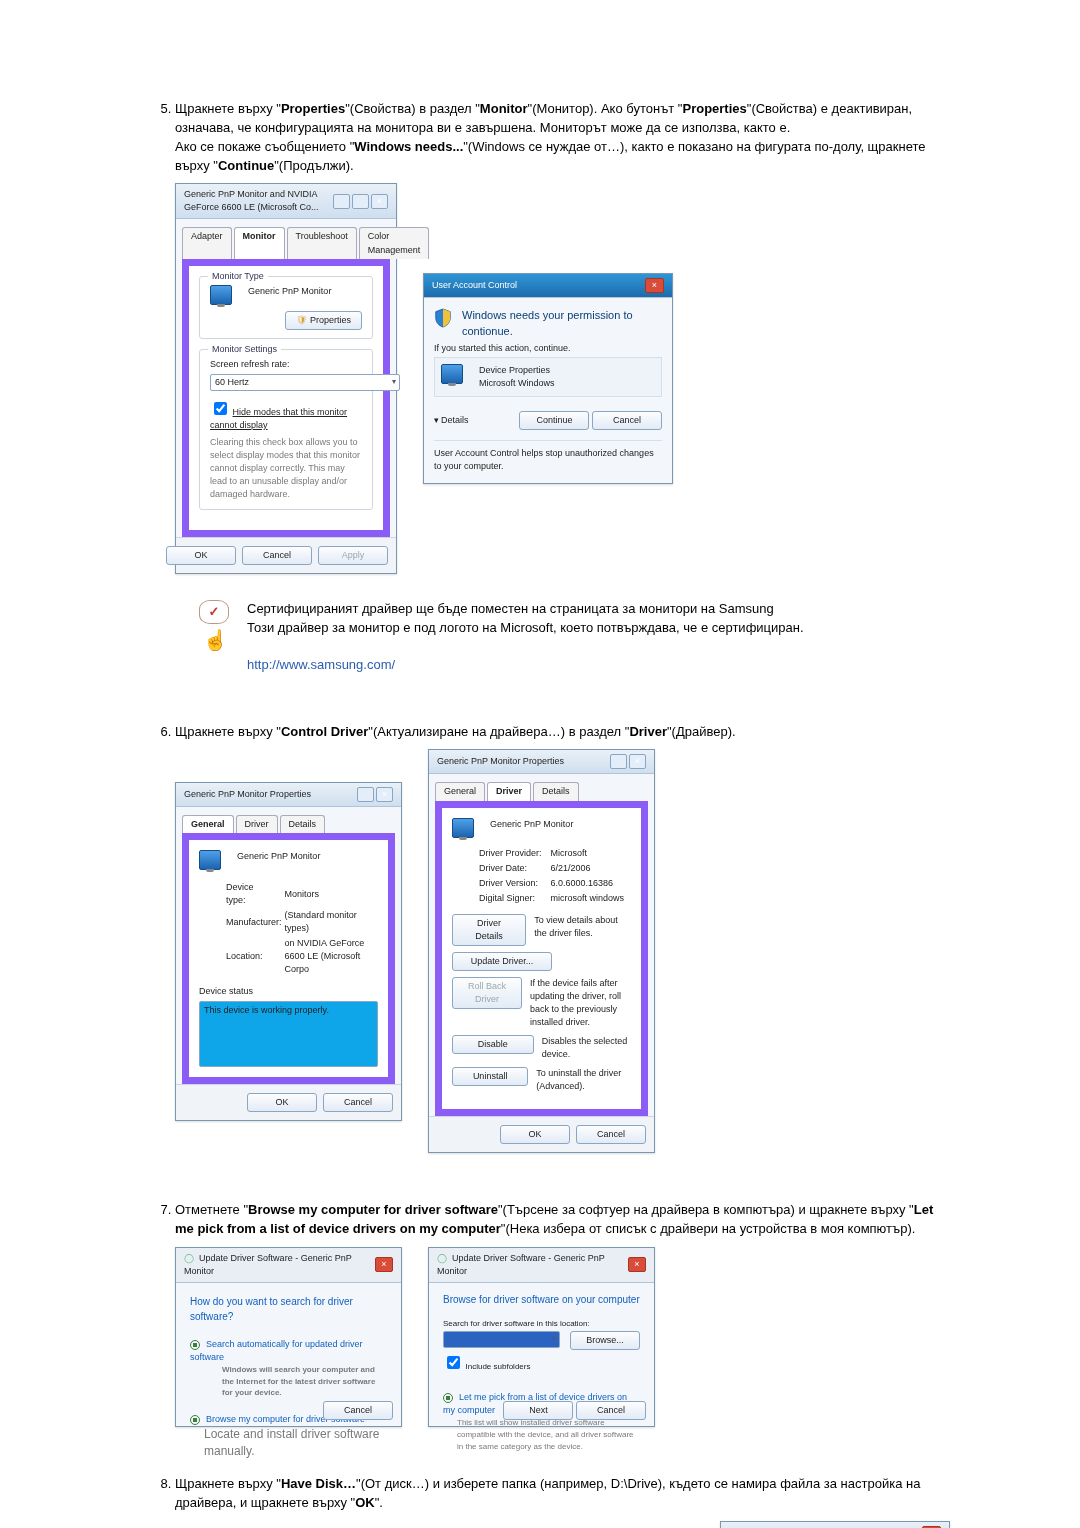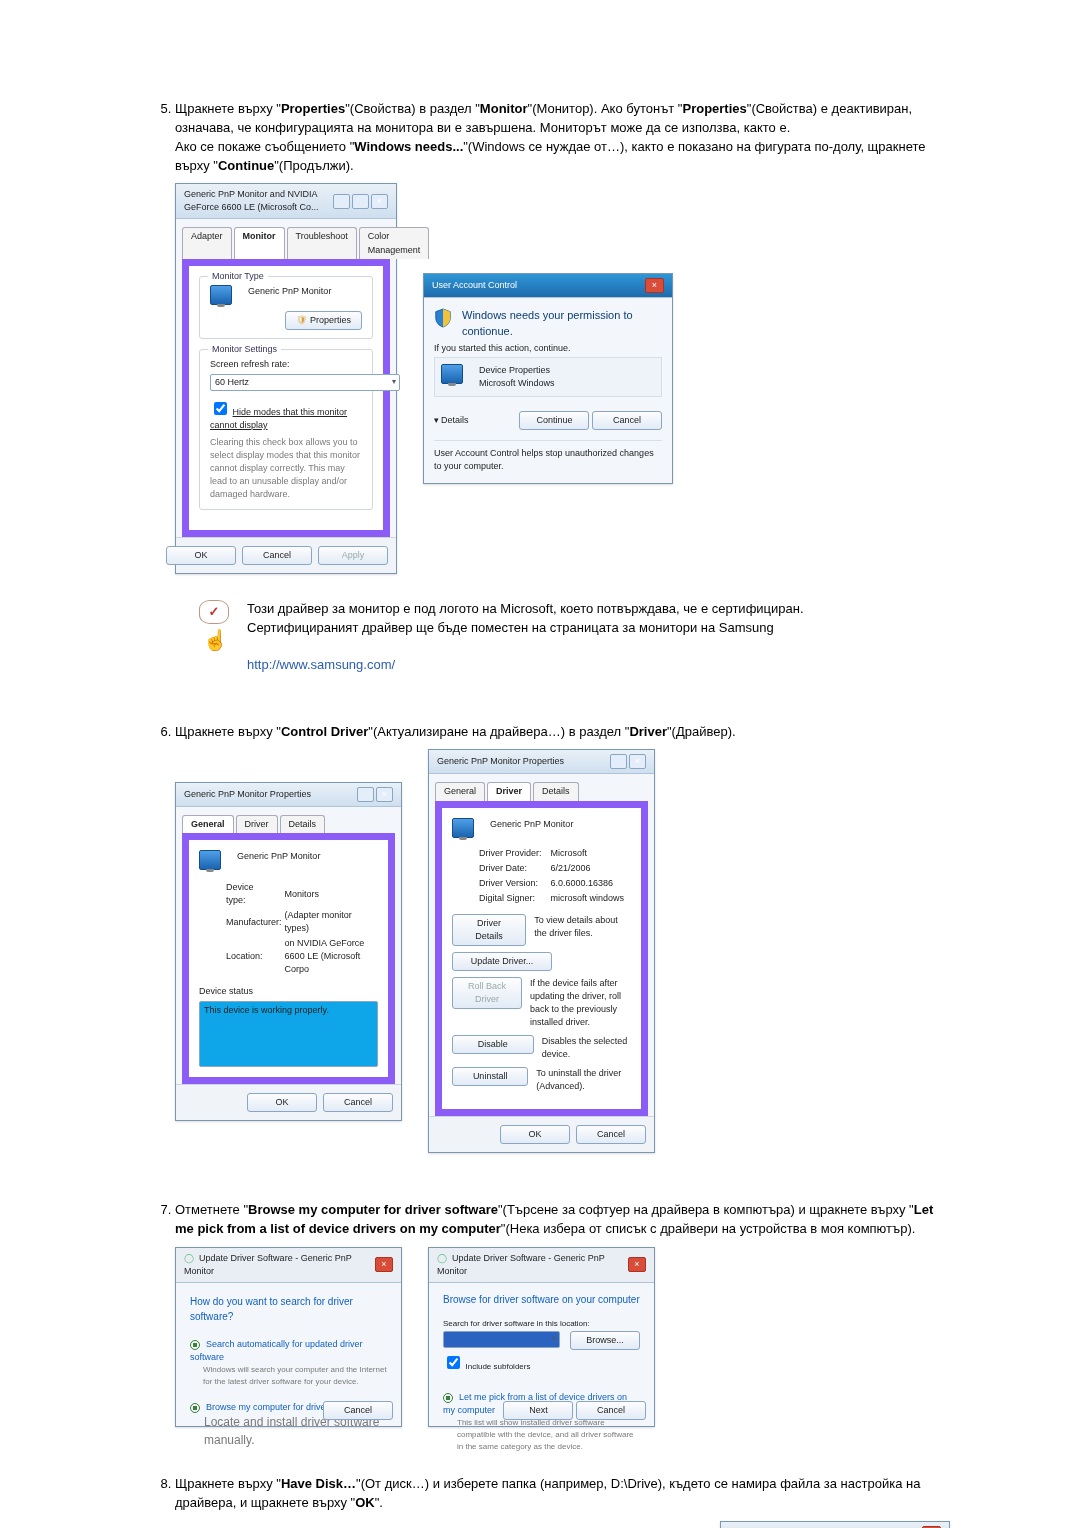--- a/index.html
+++ b/index.html
@@ -191,22 +191,22 @@
     </div>
   </div>
 
   
   <div class="note-row">
     <div class="note-icon">
       <div class="chkmark">✓</div>
       <div style="font-size:20px;margin-top:2px;">☝</div>
     </div>
     <div>
+      <div>Сертифицираният драйвер ще бъде поместен на страницата за монитори на Samsung</div>
       <div>Този драйвер за монитор е под логото на Microsoft, което потвърждава, че е сертифициран.</div>
-      <div>Сертифицираният драйвер ще бъде поместен на страницата за монитори на Samsung</div>
       <div style="margin-top:18px;"><a class="samsung">http://www.samsung.com/</a></div>
     </div>
   </div>
 </li>
 
 <li>
   <span>
     <span>Щракнете върху "</span><b>Control Driver</b><span>"(Актуализиране на драйвера…) в раздел "</span><b>Driver</b><span>"(Драйвер).</span>
   </span>
   <div class="imgrow">
@@ -231,21 +231,21 @@
                   <span>Generic PnP Monitor</span>
                 </div>
           <table style="font-size:9px;border-collapse:collapse;margin-left:26px;">
             <tbody>
                     <tr>
                       <td style="padding-right:10px;">Device type:</td>
                       <td>Monitors</td>
                     </tr>
             <tr>
                       <td>Manufacturer:</td>
-                      <td>(Adapter monitor types)</td>
+                      <td>(Standard monitor types)</td>
                     </tr>
             <tr>
                       <td>Location:</td>
                       <td>on NVIDIA GeForce 6600 LE (Microsoft Corpo</td>
                     </tr>
           </tbody>
                 </table>
           <div style="margin-top:8px;">Device status</div>
           <div class="input" style="height:60px;margin-top:2px;">This device is working properly.</div>
         </div>
@@ -333,21 +333,21 @@
 
     <div class="dialog d-wz" style="height:178px;">
       <div class="titlebar" style="background:#e9eef4;">
         <span><span style="color:#5b7;">◯</span> &nbsp;<span>Update Driver Software - Generic PnP Monitor</span></span>
         <span class="closex">×</span>
       </div>
       <div style="padding:12px 14px;">
         <div class="linklike" style="font-size:10px;margin-bottom:14px;">How do you want to search for driver software?</div>
         <div style="margin-bottom:14px;">
           <div class="radio linklike">Search automatically for updated driver software</div>
-          <div class="muted" style="margin-left:13px;font-size:8px;">Windows will search your computer and the Internet for the latest driver software for your device.</div>
+          <div class="muted" style="margin-left:32px;font-size:8px;font-weight:bold;">Windows will search your computer and the Internet for the latest driver software for your device.</div>
         </div>
         <div>
           <div class="radio linklike">Browse my computer for driver software</div>
           <div class="muted" style="margin-left:14px;font-size:12px;">Locate and install driver software manually.</div>
         </div>
       </div>
       <div style="position:absolute;bottom:6px;right:8px;"><span class="btn">Cancel</span></div>
     </div>
 
     <div class="dialog d-wz" style="height:178px;">

